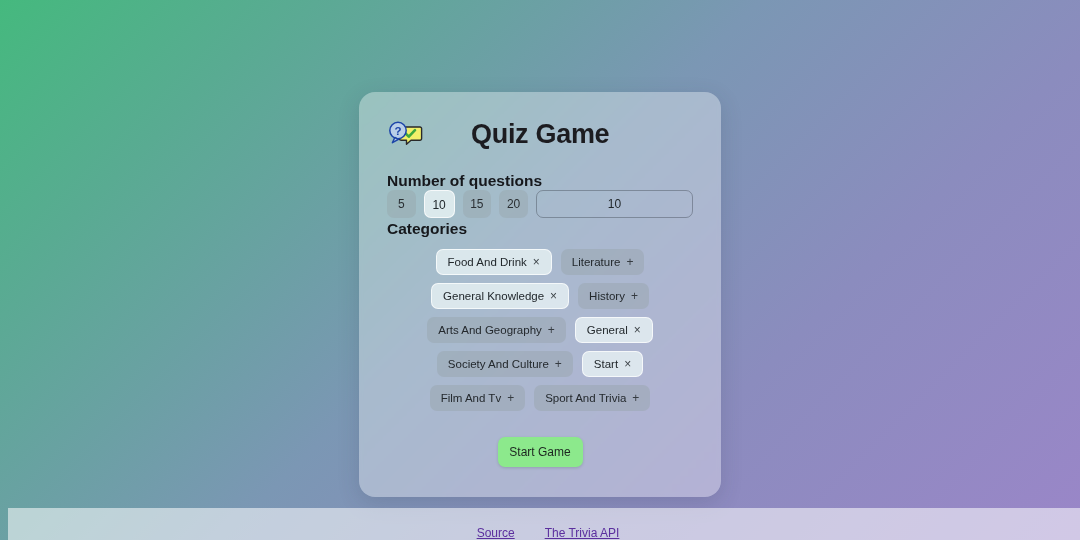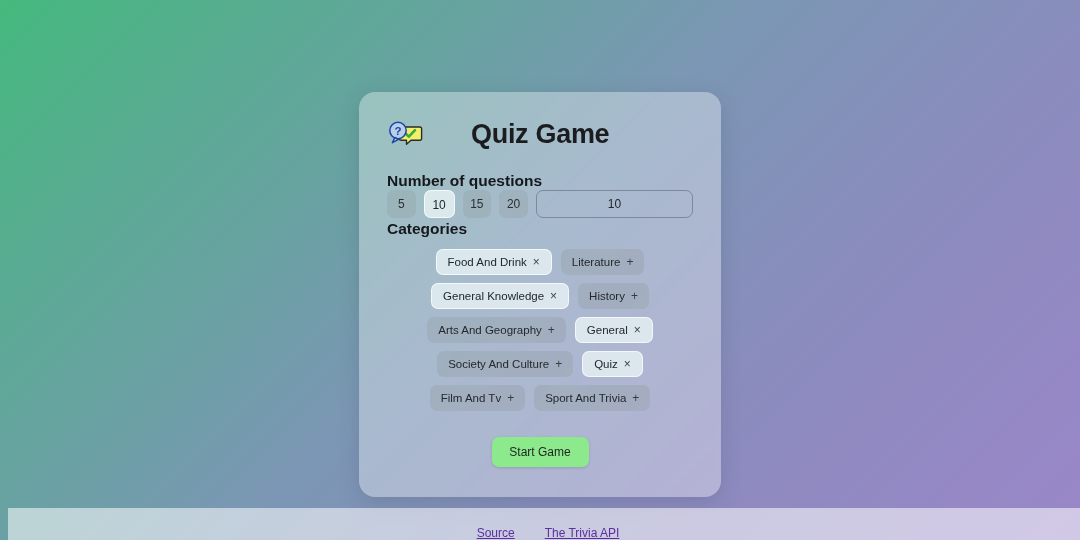--- a/index.html
+++ b/index.html
@@ -158,21 +158,21 @@
   }
 
   
   .start-wrap {
     display: flex;
     justify-content: center;
     margin-top: 26px;
   }
 
   .start-btn {
-    width: 97px;
+    width: 85px;
     height: 30px;
     border-radius: 7px;
     border: none;
     background: #8ce98c;
     color: #1d2520;
     font-family: "Liberation Sans", sans-serif;
     font-size: 12px;
     cursor: pointer;
     box-shadow: 0 1px 3px rgba(30, 50, 40, 0.18);
   }
@@ -263,21 +263,21 @@
         <span>General</span>
         <span class="chip-mark">×</span>
       </button>
 
       <button class="chip">
         <span>Society And Culture</span>
         <span class="chip-mark">+</span>
       </button>
 
       <button class="chip selected">
-        <span>Quiz</span>
+        <span>Start</span>
         <span class="chip-mark">×</span>
       </button>
 
       <button class="chip">
         <span>Film And Tv</span>
         <span class="chip-mark">+</span>
       </button>
 
       <button class="chip">
         <span>Sport And Trivia</span>

